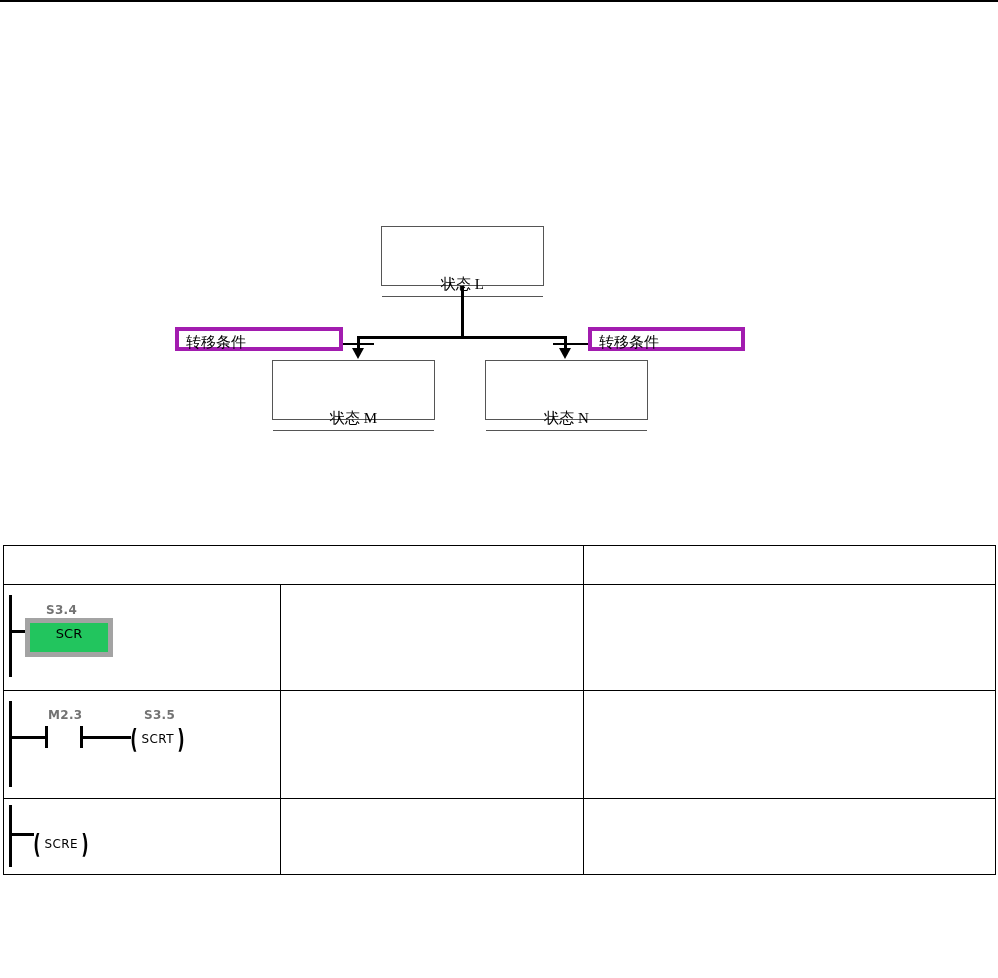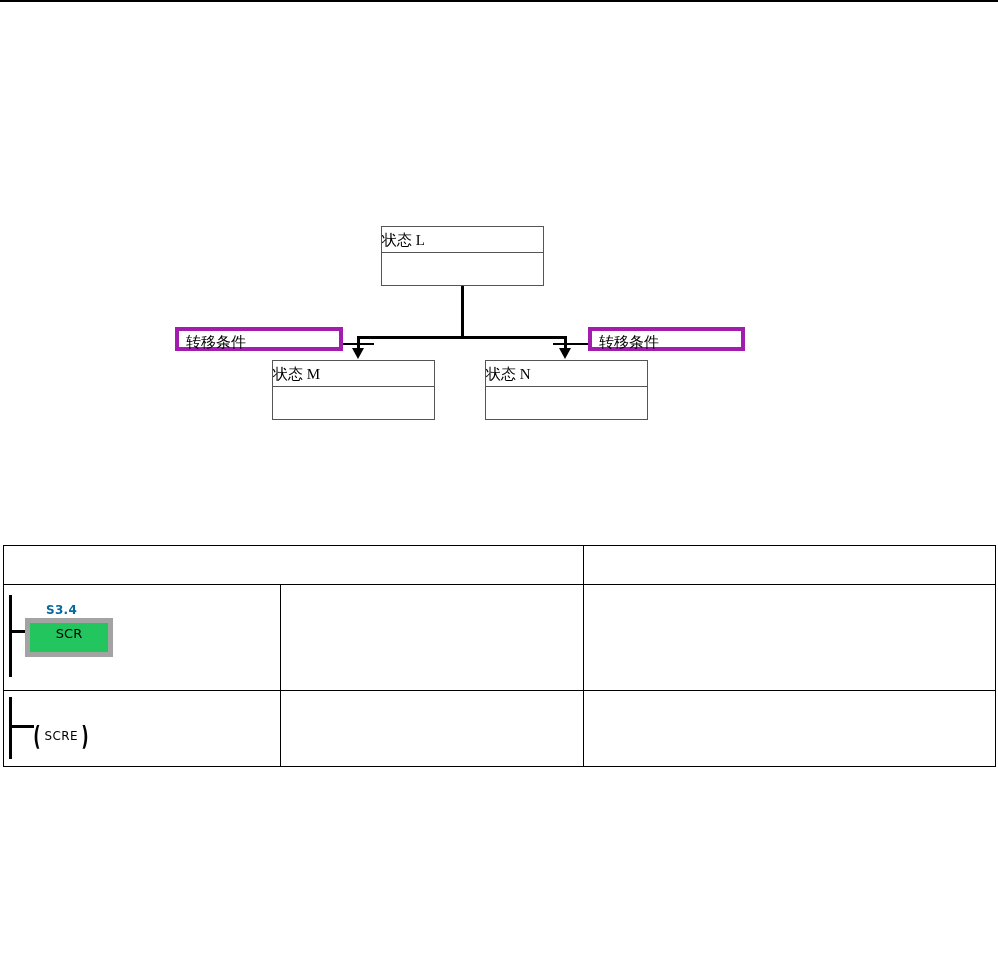--- a/index.html
+++ b/index.html
@@ -38,24 +38,26 @@
   }
   .state-box {
     position: absolute;
     border: 1px solid #555555;
     box-sizing: border-box;
     background: #ffffff;
   }
   .state-box .title {
     height: 26px;
     line-height: 26px;
+    text-align: center;
     font-size: 15px;
     border-bottom: 1px solid #555555;
     box-sizing: border-box;
     white-space: nowrap;
+    margin-top: 44px;
   }
   .state-box .body {
     height: calc(100% - 26px);
   }
   .cond-box {
     position: absolute;
     border: 4px solid #a21caf;
     box-sizing: border-box;
     background: #ffffff;
     font-size: 15px;
@@ -113,21 +115,21 @@
     background: #000000;
   }
   .contact-bar {
     position: absolute;
     width: 3px;
     height: 22px;
     background: #000000;
   }
   .addr {
     position: absolute;
-    color: #0369a1;
+    color: #737373;
     font-family: "DejaVu Sans", "Liberation Sans", sans-serif;
     font-size: 12px;
     font-weight: bold;
     letter-spacing: 0.3px;
     white-space: nowrap;
   }
   .scr-box {
     position: absolute;
     border: 5px solid #a3a3a3;
     box-sizing: border-box;
@@ -238,20 +240,43 @@
           </div>
         </td>
         <td class="note-cell r1">
           <span></span>
         </td>
         <td class="note-cell r1">
           <span></span>
         </td>
       </tr>
 
+      <tr>
+        <td class="rung-cell r2">
+          <div class="rail" style="left:5px; top:10px; height:86px;"></div>
+          <div class="addr" style="left:44px; top:17px;">M2.3</div>
+          <div class="addr" style="left:140px; top:17px;">S3.5</div>
+
+          <div class="wire" style="left:5px; top:45px; width:38px;"></div>
+          <div class="contact-bar" style="left:41px; top:35px;"></div>
+
+          <div class="contact-bar" style="left:76px; top:35px;"></div>
+          <div class="wire" style="left:76px; top:45px; width:51px;"></div>
+
+          <div class="coil" style="left:124px; top:35px;">
+            <span class="paren">(</span><span class="cname">SCRT</span><span class="paren">)</span>
+          </div>
+        </td>
+        <td class="note-cell r2">
+          <span></span>
+        </td>
+        <td class="note-cell r2">
+          <span></span>
+        </td>
+      </tr>
 
 
       <tr>
         <td class="rung-cell r4">
           <div class="rail" style="left:5px; top:6px; height:62px;"></div>
           <div class="wire" style="left:5px; top:34px; width:25px;"></div>
           <div class="coil" style="left:27px; top:32px;">
             <span class="paren">(</span><span class="cname">SCRE</span><span class="paren">)</span>
           </div>
         </td>

